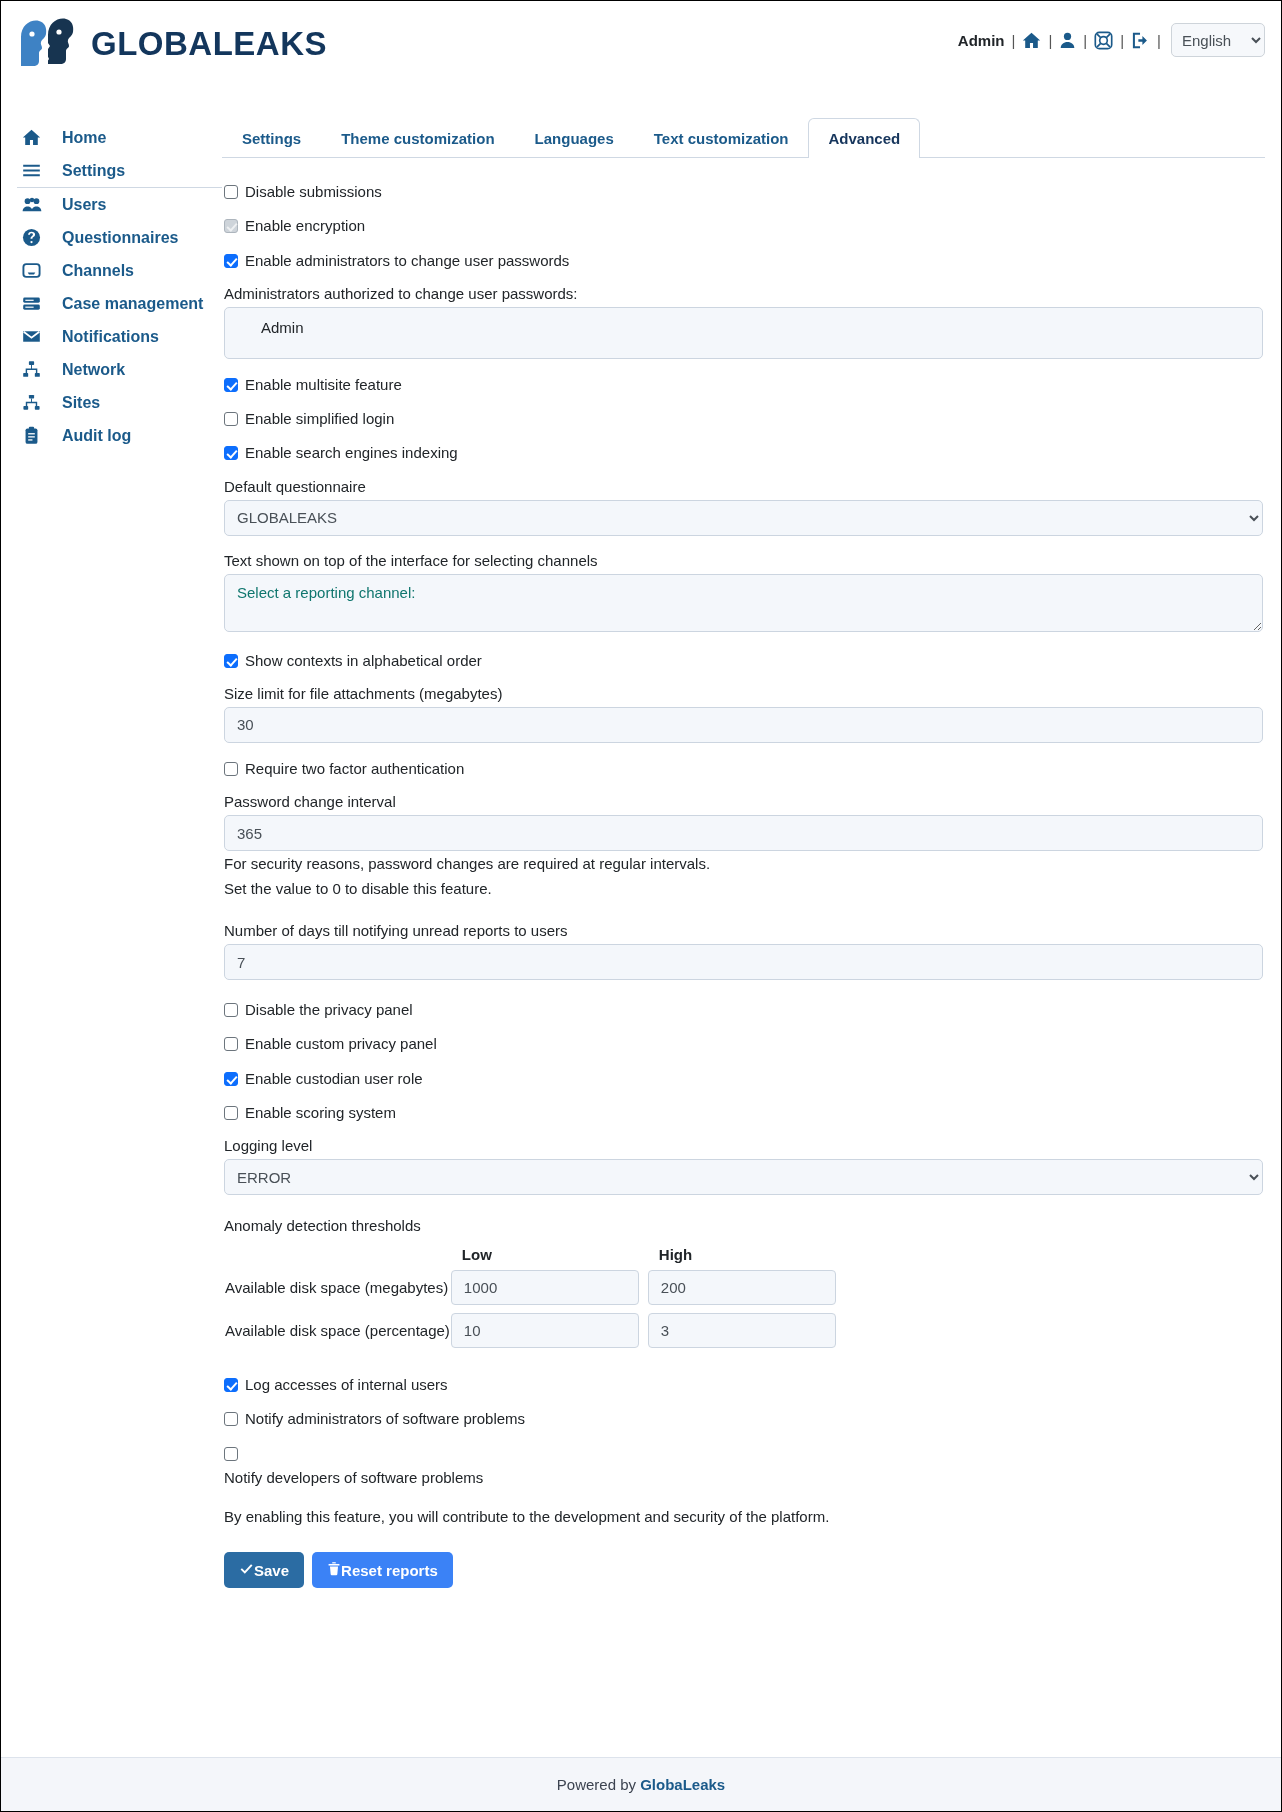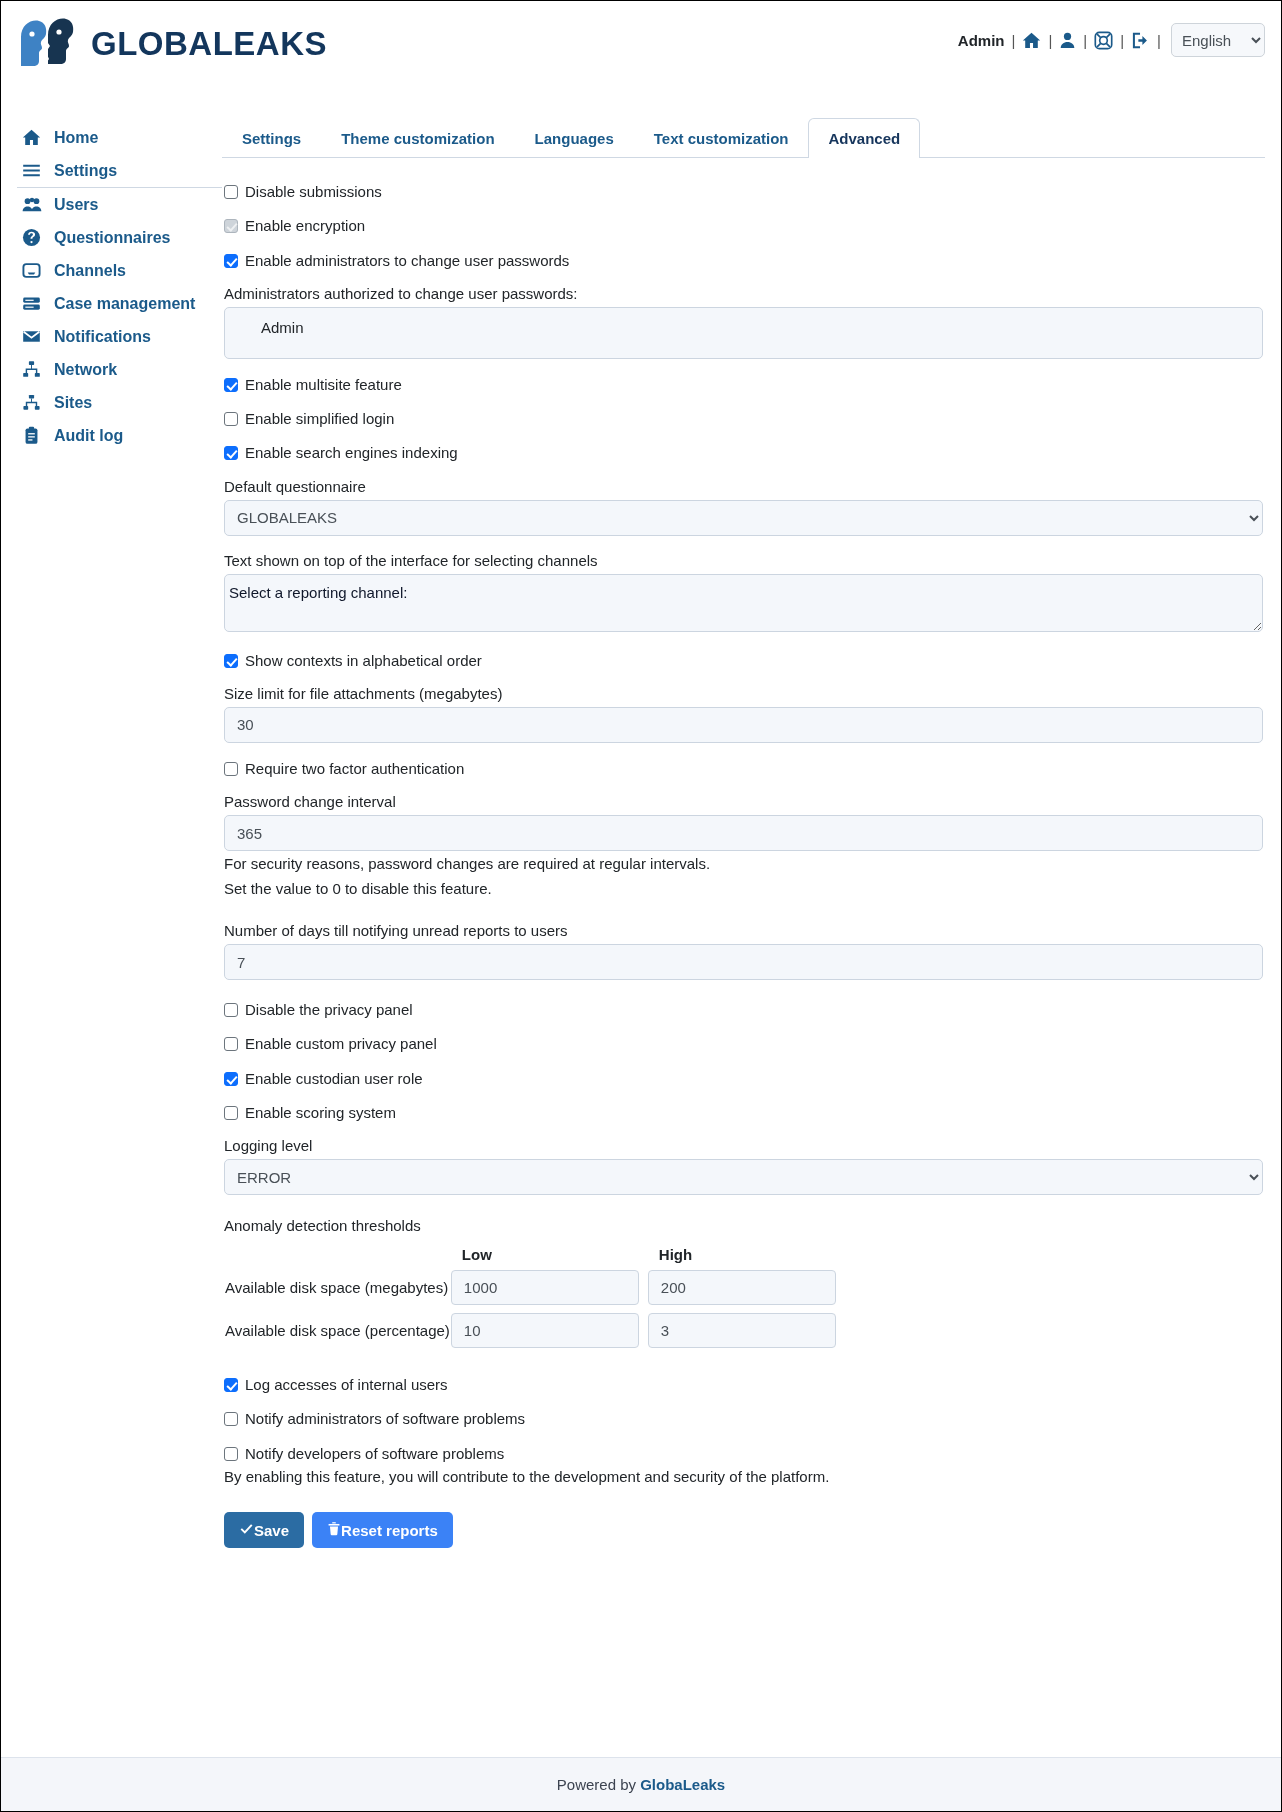--- a/index.html
+++ b/index.html
@@ -44,21 +44,21 @@
   .page-title {
     font-size: 25px; font-weight: bold; color: #212529;
     padding: 16px 16px 0 16px; margin: 0;
   }
 
   
   .body-wrap { display: flex; flex: 1 1 auto; padding: 44px 16px 0 16px; gap: 0; }
 
   .sidebar { width: 205px; flex: none; padding-top: 4px; }
   .side-item {
-    display: flex; align-items: center; gap: 12px;
+    display: flex; align-items: center; gap: 20px;
     padding: 7px 4px; color: #1b5a8a;
     font-size: 16px; font-weight: bold; cursor: pointer;
   }
   .side-item.active { border-bottom: 1px solid #cfd8e3; }
   .side-item .licon { width: 21px; display: inline-flex; justify-content: center; }
 
   .content { flex: 1 1 auto; min-width: 0; }
 
   
   .tabs { display: flex; align-items: flex-end; border-bottom: 1px solid #cfd8e3; }
@@ -109,23 +109,23 @@
   select.ctl { appearance: auto; padding: 0 8px; }
   .listbox {
     width: 100%; min-height: 52px;
     border: 1px solid #ccd5e0; border-radius: 5px;
     background: #f4f7fb; padding: 11px 12px 11px 36px;
     color: #212529; font-size: 15px;
   }
   .textarea {
     width: 100%; height: 58px;
     border: 1px solid #ccd5e0; border-radius: 5px;
-    background: #f4f7fb; color: #0f172a;
+    background: #f4f7fb; color: #0f766e;
     font-family: "Liberation Sans", sans-serif; font-size: 15px;
-    padding: 9px 4px; resize: vertical;
+    padding: 9px 12px; resize: vertical;
   }
   .help { font-size: 15px; color: #212529; line-height: 1.5; margin: 2px 0 0 0; }
 
   
   .thr-title { font-size: 15px; color: #212529; margin: 22px 0 6px 0; }
   .thr-table { border-collapse: separate; border-spacing: 0 6px; }
   .thr-table th {
     font-size: 15px; font-weight: bold; color: #212529;
     text-align: left; padding: 0 0 0 12px;
   }
@@ -478,21 +478,21 @@
         <div class="chk-row" style="margin-top:20px;">
           <span class="chk checked"></span>
           <span class="chk-label">Log accesses of internal users</span>
         </div>
 
         <div class="chk-row">
           <span class="chk"></span>
           <span class="chk-label">Notify administrators of software problems</span>
         </div>
 
-        <div class="chk-row" style="margin-bottom:2px;">
+        <div class="chk-row" style="margin-bottom:18px;flex-direction:column;">
           <span class="chk"></span>
           <span class="chk-label">Notify developers of software problems</span>
         </div>
         <div class="help">By enabling this feature, you will contribute to the development and security of the platform.</div>
 
         <div class="btn-row">
           <button class="btn btn-save">
             <span>
               <svg width="15" height="15" viewBox="0 0 16 16" fill="none" stroke="#fff" stroke-width="2.1">
                 <path d="M2.4 8.4 6.2 12.2 13.6 4.2"></path>

